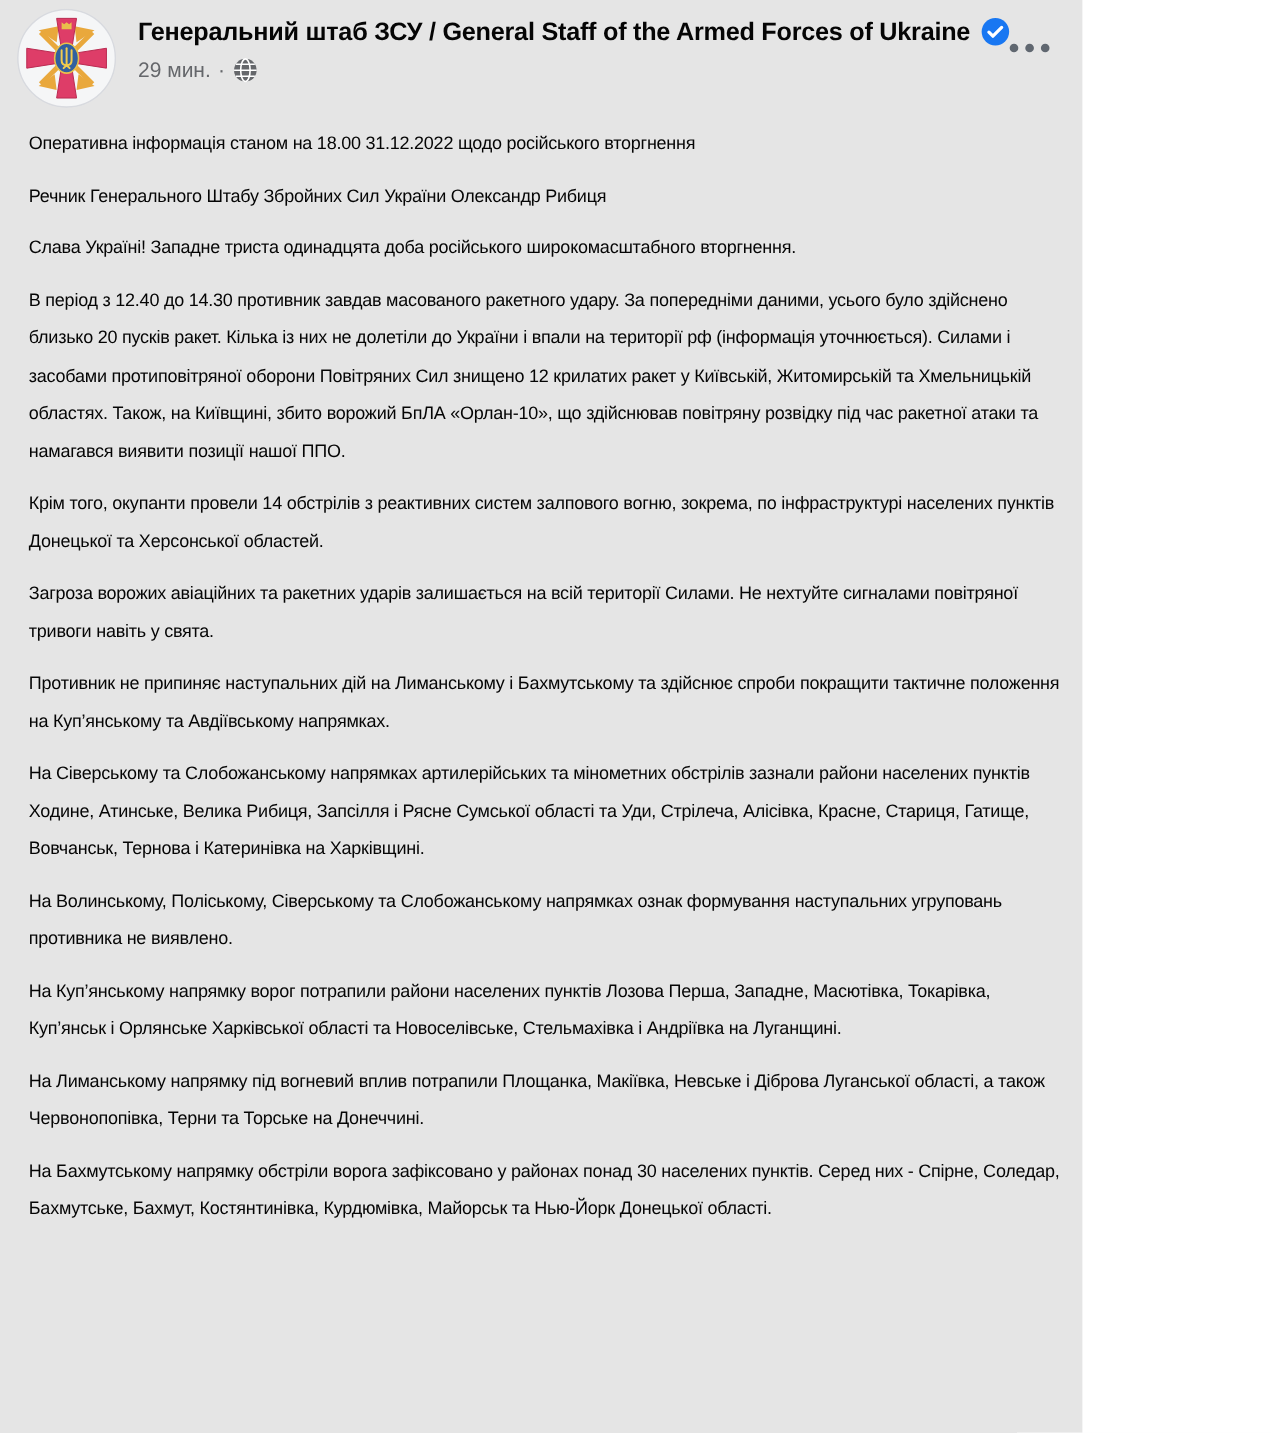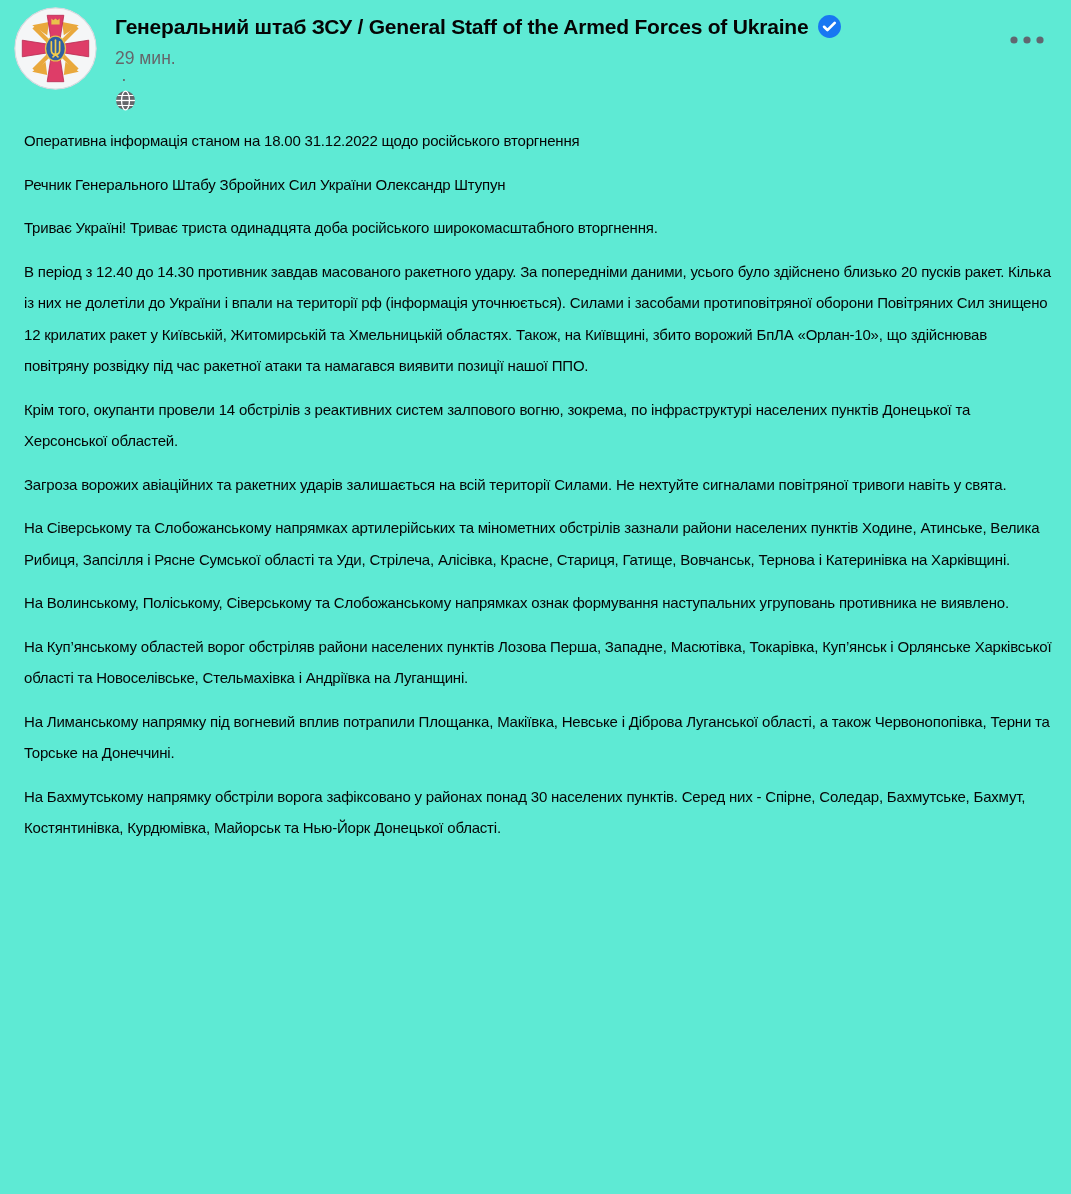--- a/index.html
+++ b/index.html
@@ -2,21 +2,21 @@
 <html><head>
 <meta charset="utf-8">
 <style>
   html, body {
     margin: 0; padding: 0;
     width: 1071px; height: 1194px;
     background: #ffffff;
     font-family: "Liberation Sans", "DejaVu Sans", sans-serif;
     overflow: hidden;
   }
-  .post-card { position: relative; width: 1071px; height: 1194px; background:#5eead4; }
+  .post-card { position: relative; width: 902px; height: 1194px; background:#e5e5e5; }
 
   .post-header {
     display: flex;
     align-items: flex-start;
     padding: 7px 16px 0 14px;
   }
   .avatar-wrap {
     width: 83px; height: 83px;
     border-radius: 50%;
     overflow: hidden;
@@ -33,25 +33,24 @@
     font-size: 21px;
     font-weight: 700;
     color: #050505;
     letter-spacing: -0.2px;
     white-space: nowrap;
     cursor: pointer;
   }
   .verified-badge { width: 25px; height: 25px; flex: 0 0 auto; }
 
   .timestamp-row {
-    display: flex; align-items: flex-start;
+    display: flex; align-items: flex-end;
     margin-top: 9px;
     color: #65676B;
     font-size: 17.5px;
-    flex-direction: column;
   }
   .timestamp { cursor: pointer; }
   .dot-sep { margin: 0 6px; }
   .globe-icon { width: 21px; height: 21px; display: inline-block; }
 
   .menu-button {
     position: absolute;
     top: 26px; right: 22px;
     width: 44px; height: 28px;
     display: flex; align-items: center; justify-content: center;
@@ -134,25 +133,26 @@
   <div class="menu-button">
     <svg width="36" height="10" viewBox="0 0 36 10">
       <circle cx="5" cy="5" r="3.6" fill="#606770"></circle>
       <circle cx="18" cy="5" r="3.6" fill="#606770"></circle>
       <circle cx="31" cy="5" r="3.6" fill="#606770"></circle>
     </svg>
   </div>
 
   <div class="post-body">
     <p>Оперативна інформація станом на 18.00 31.12.2022 щодо російського вторгнення</p>
-    <p>Речник Генерального Штабу Збройних Сил України Олександр Штупун</p>
-    <p>Триває Україні! Триває триста одинадцята доба російського широкомасштабного вторгнення.</p>
+    <p>Речник Генерального Штабу Збройних Сил України Олександр Рибиця</p>
+    <p>Слава Україні! Западне триста одинадцята доба російського широкомасштабного вторгнення.</p>
     <p>В період з 12.40 до 14.30 противник завдав масованого ракетного удару. За попередніми даними, усього було здійснено близько 20 пусків ракет. Кілька із них не долетіли до України і впали на території рф (інформація уточнюється). Силами і засобами протиповітряної оборони Повітряних Сил знищено 12 крилатих ракет у Київській, Житомирській та Хмельницькій областях. Також, на Київщині, збито ворожий БпЛА «Орлан-10», що здійснював повітряну розвідку під час ракетної атаки та намагався виявити позиції нашої ППО.</p>
     <p>Крім того, окупанти провели 14 обстрілів з реактивних систем залпового вогню, зокрема, по інфраструктурі населених пунктів Донецької та Херсонської областей.</p>
     <p>Загроза ворожих авіаційних та ракетних ударів залишається на всій території Силами. Не нехтуйте сигналами повітряної тривоги навіть у свята.</p>
+    <p>Противник не припиняє наступальних дій на Лиманському і Бахмутському та здійснює спроби покращити тактичне положення на Куп’янському та Авдіївському напрямках.</p>
     <p>На Сіверському та Слобожанському напрямках артилерійських та мінометних обстрілів зазнали райони населених пунктів Ходине, Атинське, Велика Рибиця, Запсілля і Рясне Сумської області та Уди, Стрілеча, Алісівка, Красне, Стариця, Гатище, Вовчанськ, Тернова і Катеринівка на Харківщині.</p>
     <p>На Волинському, Поліському, Сіверському та Слобожанському напрямках ознак формування наступальних угруповань противника не виявлено.</p>
-    <p>На Куп’янському областей ворог обстріляв райони населених пунктів Лозова Перша, Западне, Масютівка, Токарівка, Куп’янськ і Орлянське Харківської області та Новоселівське, Стельмахівка і Андріївка на Луганщині.</p>
+    <p>На Куп’янському напрямку ворог потрапили райони населених пунктів Лозова Перша, Западне, Масютівка, Токарівка, Куп’янськ і Орлянське Харківської області та Новоселівське, Стельмахівка і Андріївка на Луганщині.</p>
     <p>На Лиманському напрямку під вогневий вплив потрапили Площанка, Макіївка, Невське і Діброва Луганської області, а також Червонопопівка, Терни та Торське на Донеччині.</p>
     <p>На Бахмутському напрямку обстріли ворога зафіксовано у районах понад 30 населених пунктів. Серед них - Спірне, Соледар, Бахмутське, Бахмут, Костянтинівка, Курдюмівка, Майорськ та Нью-Йорк Донецької області.</p>
   </div>
 
 </div>
 
 </body></html>

